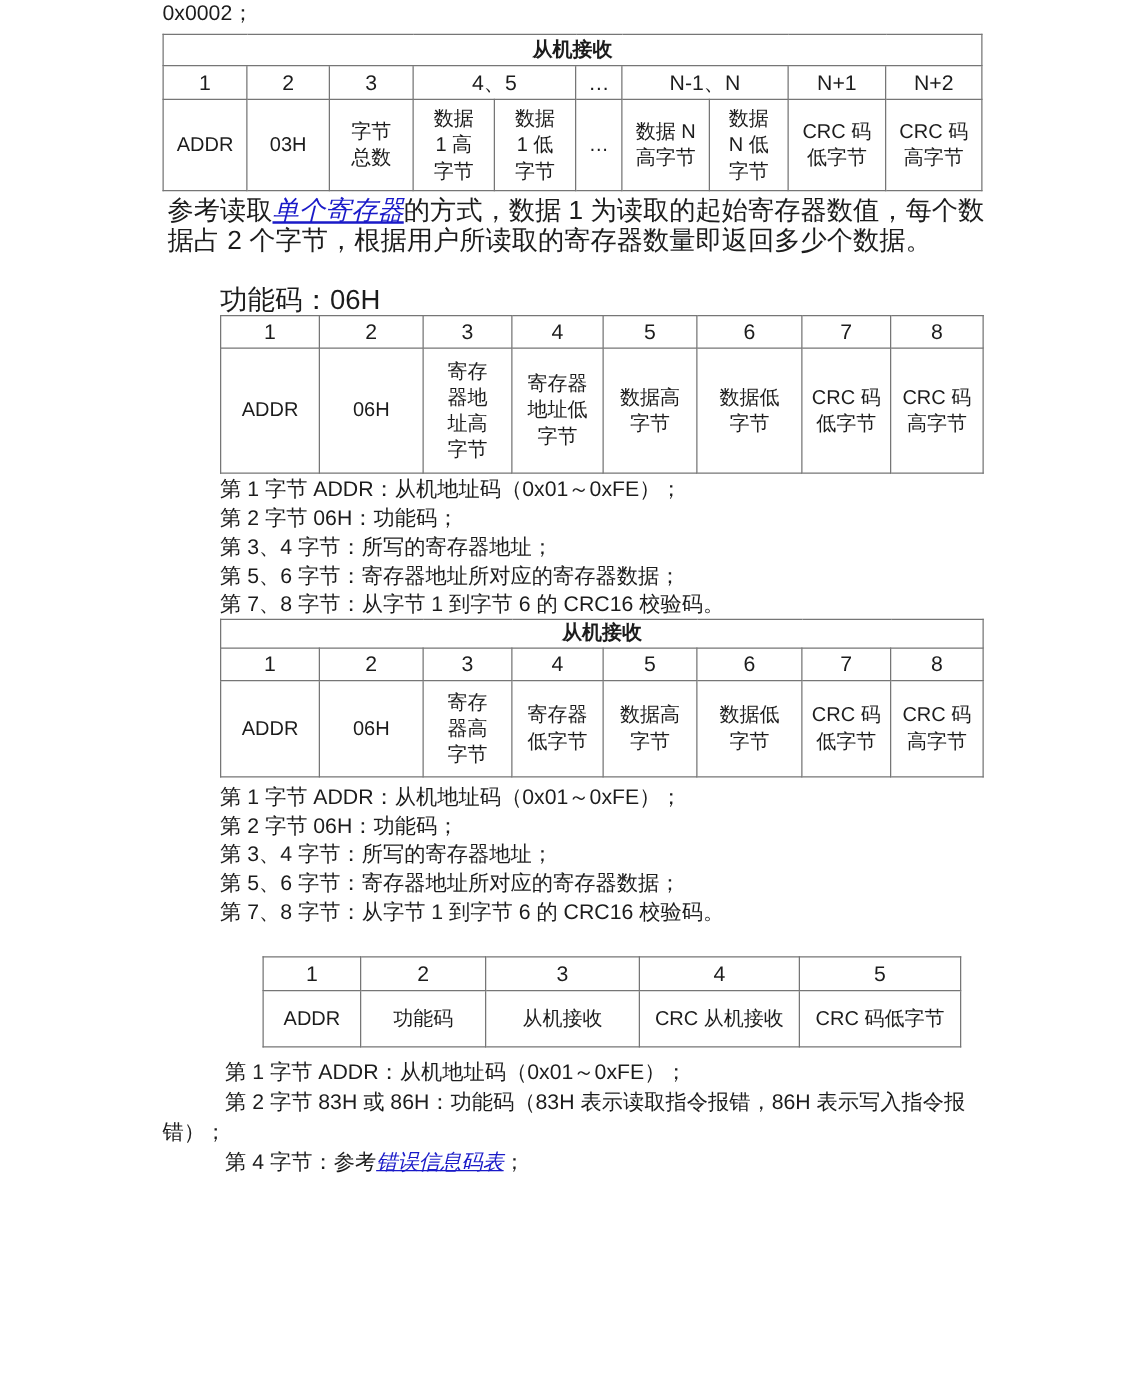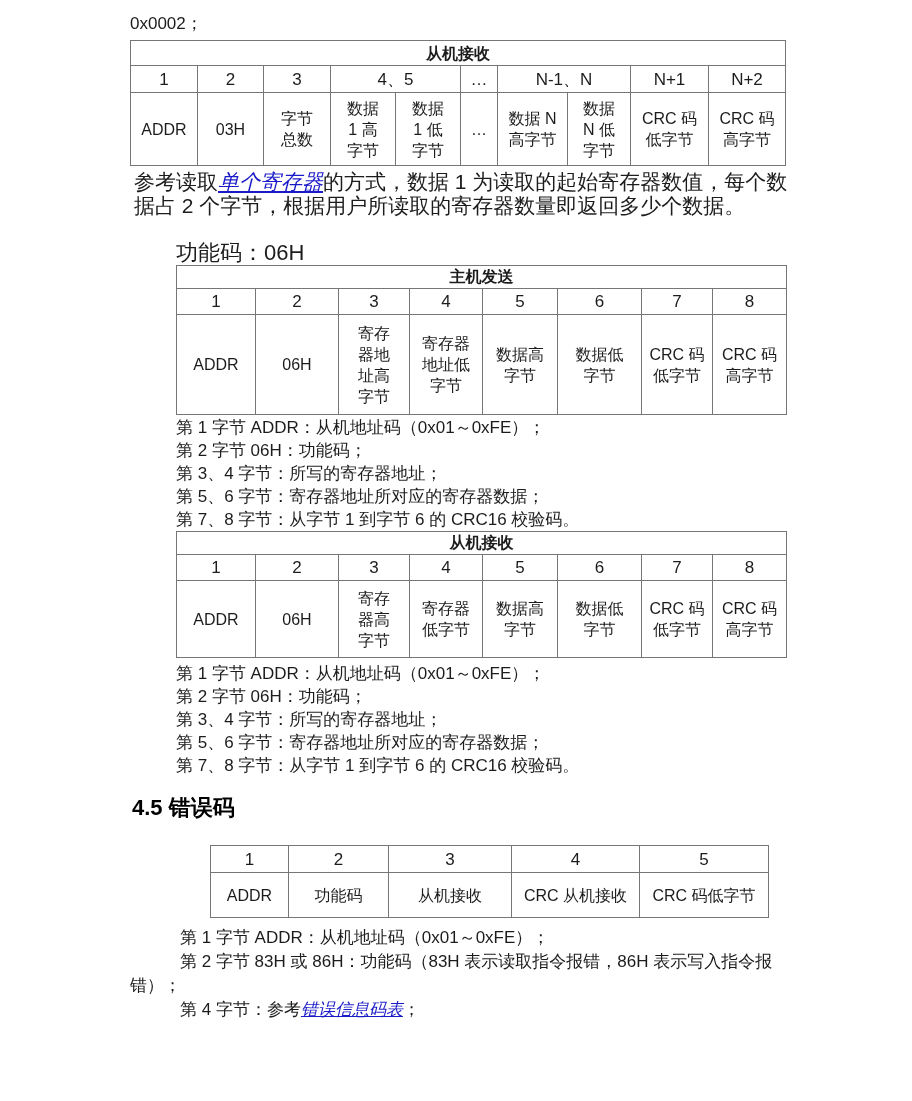--- a/index.html
+++ b/index.html
@@ -1,21 +1,21 @@
 <!DOCTYPE html>
 <html><head>
 <meta charset="utf-8">
 <style>
   html,body{margin:0;padding:0;}
   body{
     width:912px;height:1101px;background:#ffffff;
     font-family:"Liberation Sans","DejaVu Sans",sans-serif;
     color:#1c1c1c;position:relative;overflow:hidden;
   }
-  .content{padding:14px 126px 0 130px;}
+  .content{padding:1px 126px 0 130px;}
   .top-code{font-size:17px;line-height:20px;margin:0 0 6px 0;}
 
   table.t{border-collapse:collapse;table-layout:fixed;}
   table.t td{
     border:1px solid #767676;text-align:center;vertical-align:middle;
     font-size:16px;line-height:21px;white-space:pre-line;padding:0;
     color:#1c1c1c;
   }
   td.ttl{font-weight:bold;font-size:17px;height:24px;line-height:24px;}
   tr.nums td{height:26px;font-size:17px;}
@@ -113,23 +113,20 @@
       <col style="width:79px">
         <col style="width:83px">
         <col style="width:71px">
         <col style="width:73px">
       <col style="width:75px">
         <col style="width:84px">
         <col style="width:71px">
         <col style="width:74px">
     </colgroup>
     <tbody>
-        <tr>
-          <td class="ttl" colspan="8">主机发送</td>
-        </tr>
     <tr class="nums">
       <td>1</td>
       <td>2</td>
       <td>3</td>
       <td>4</td>
       <td>5</td>
       <td>6</td>
       <td>7</td>
       <td>8</td>
     </tr>
@@ -209,21 +206,20 @@
     </table>
 
   <div class="notes after-t3">
     <div>第 1 字节 ADDR：从机地址码（0x01～0xFE）；</div>
     <div>第 2 字节 06H：功能码；</div>
     <div>第 3、4 字节：所写的寄存器地址；</div>
     <div>第 5、6 字节：寄存器地址所对应的寄存器数据；</div>
     <div>第 7、8 字节：从字节 1 到字节 6 的 CRC16 校验码。</div>
   </div>
 
-  <h2 class="sec">4.5 错误码</h2>
 
   <table class="t t4">
     <colgroup>
       <col style="width:78px">
         <col style="width:100px">
         <col style="width:123px">
         <col style="width:128px">
         <col style="width:129px">
     </colgroup>
     <tbody>

